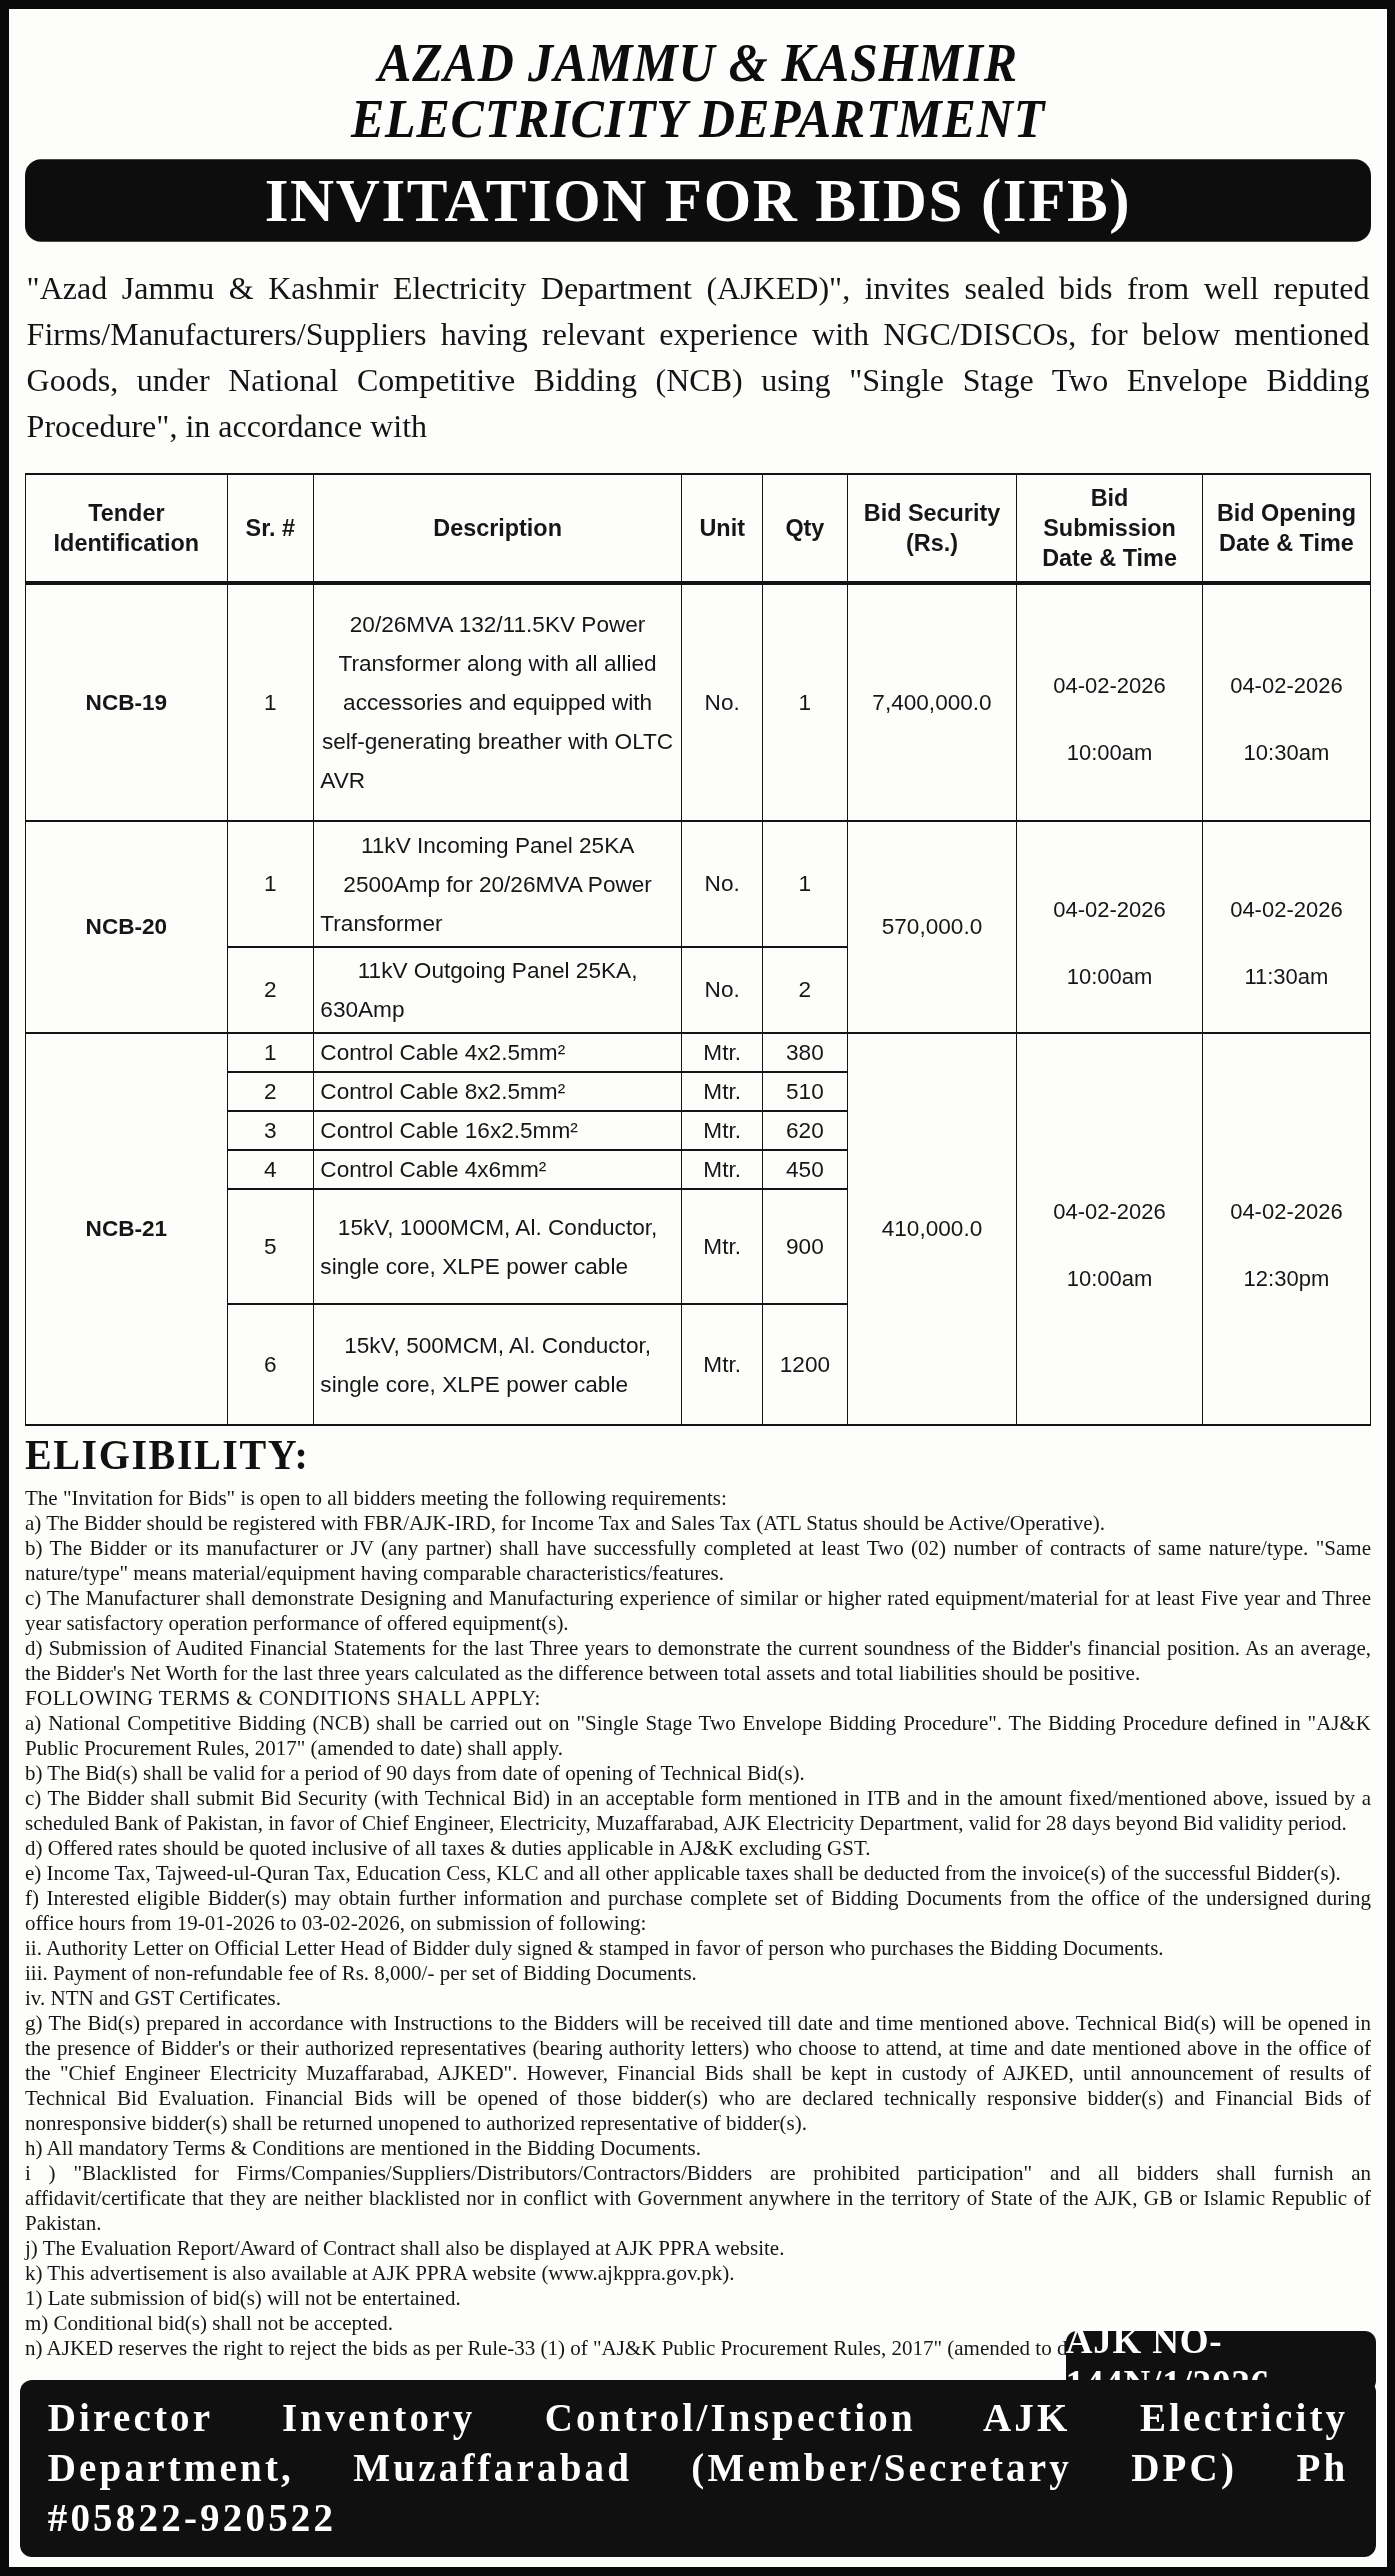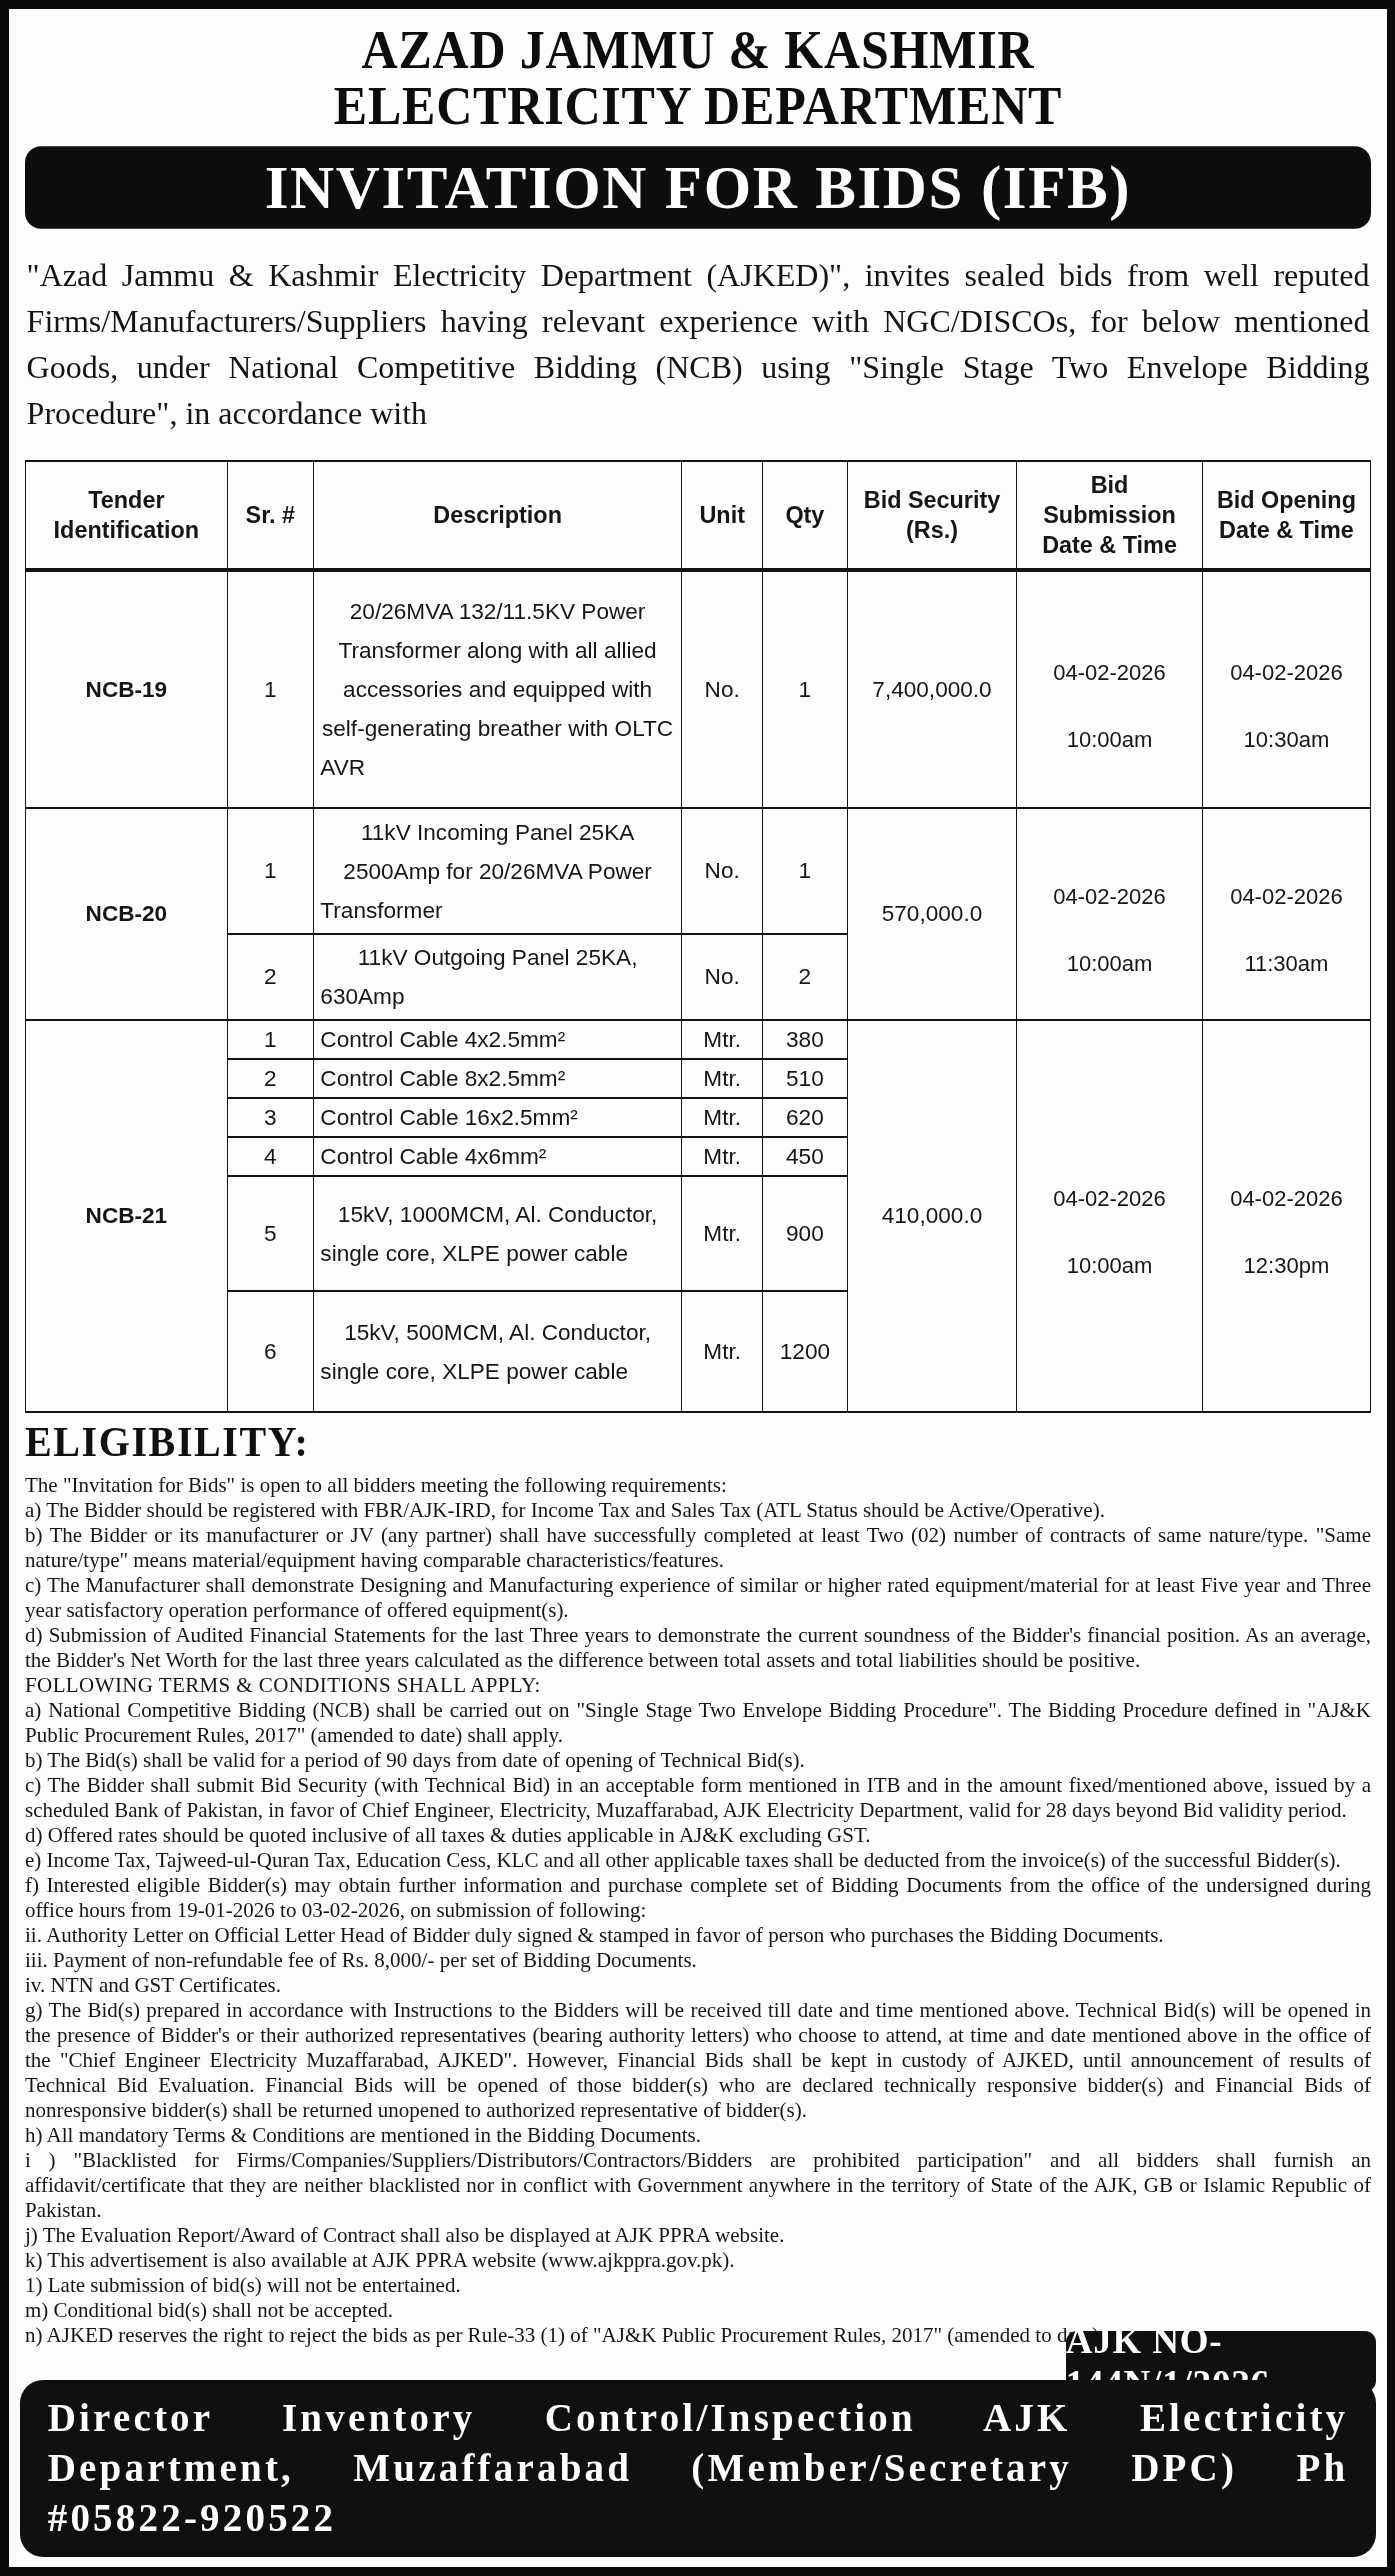--- a/index.html
+++ b/index.html
@@ -9,21 +9,21 @@
     box-sizing:border-box;
     background:#fdfdfb;
     border:9.7px solid #0a0a0a;
     overflow:hidden;
     font-family:"Liberation Serif", serif;
     color:#111;
   }
   .inner{padding:0 16px;}
 
   
-  .masthead{text-align:center;padding-top:13px;line-height:1.12;}
+  .masthead{text-align:center;padding-top:26px;line-height:1.12;font-style:italic;}
   .org-line{
     font-family:"Liberation Serif", serif;
     font-weight:bold;font-size:50px;letter-spacing:0.8px;
     color:#0d0d0d;transform:scaleY(1.08);
   }
   .ifb-banner{
     margin:13px 0 0 0;
     background:#0d0d0d;color:#fff;
     border-radius:16px;
     text-align:center;
@@ -92,21 +92,21 @@
     border-radius:11.3px;
     display:flex;align-items:center;justify-content:center;
     font-family:"Liberation Serif", serif;
     font-weight:bold;font-size:37px;letter-spacing:0.8px;
   }
 
   
   .footer-banner{
     position:absolute;left:11.3px;right:11.3px;bottom:9.7px;
     background:#101010;color:#fff;
-    border-radius:23px;
+    border-radius:12px;
     padding:13px 27.4px 14.5px 27.4px;
     box-sizing:border-box;
   }
   .footer-line{
     font-family:"Liberation Serif", serif;
     font-weight:bold;font-size:39px;line-height:50px;
     letter-spacing:3.2px;word-spacing:9.7px;
     text-align:justify;text-align-last:justify;
     white-space:normal;
   }

